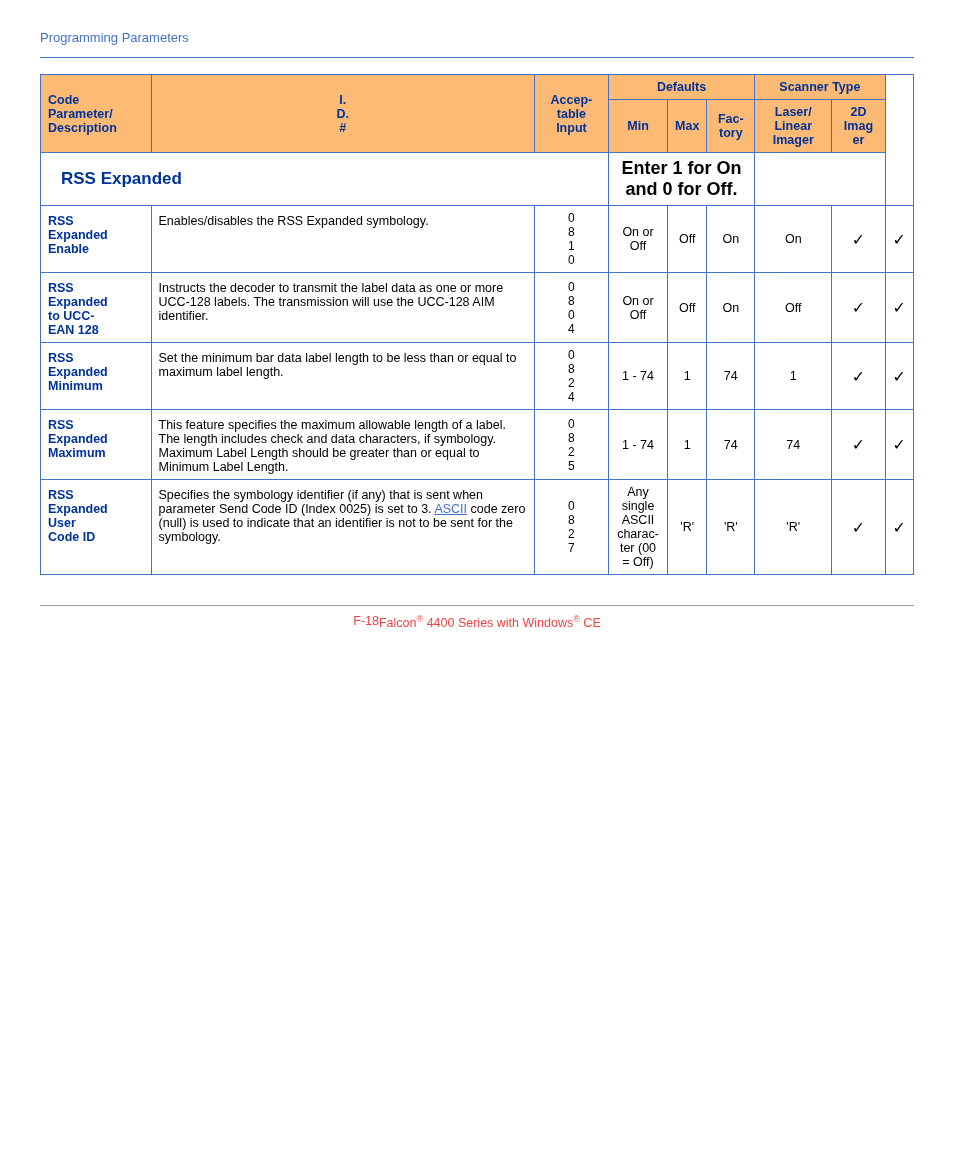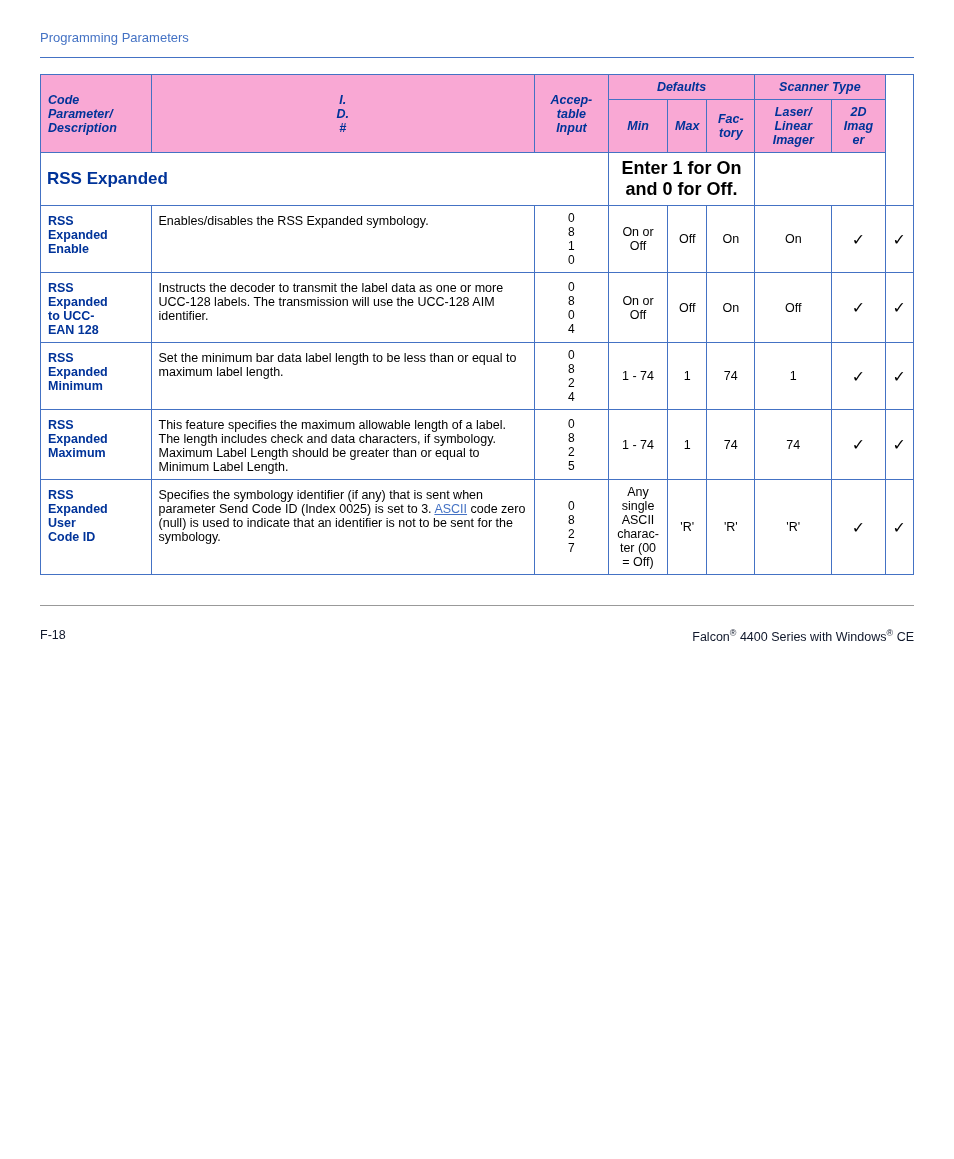--- a/index.html
+++ b/index.html
@@ -31,24 +31,23 @@
     }
     th, td {
       border: 1px solid #4472C4;
       padding: 5px 7px;
       text-align: center;
       vertical-align: middle;
       color: #000;
       font-size: 12.5px;
     }
     .header-bg {
-      background-color: #f9a8d4;
+      background-color: #fdba74;
       color: #003399;
       font-weight: bold;
-      font-style: italic;
     }
     .col-param {
       text-align: left;
     }
     .row-label {
       color: #003399;
       font-weight: bold;
       text-align: left;
       vertical-align: top;
       padding-top: 8px;
@@ -58,43 +57,43 @@
       text-align: left;
       vertical-align: top;
       padding-top: 8px;
       font-size: 12.5px;
     }
     .rss-expanded-title {
       text-align: left;
       font-size: 17px;
       font-weight: bold;
       color: #003399;
-      padding: 8px 6px;
+      padding: 8px 20px;
     }
     .check-mark {
       font-size: 16px;
       color: #000;
     }
     .id-cell {
       font-size: 12px;
       white-space: pre-line;
     }
     .link-text {
       color: #4472C4;
       text-decoration: underline;
     }
 
     .page-footer {
       display: flex;
-      justify-content: space-between;
+      justify-content: center;
       margin-top: 30px;
       font-size: 12.5px;
-      color: #0f172a;
+      color: #ef4444;
       border-top: 1px solid #999;
-      padding-top: 22px;
+      padding-top: 8px;
     }
     sup {
       font-size: 9px;
     }
   </style>
 </head>
 <body>
 
 <div class="page-header">Programming Parameters</div>
 <hr class="header-rule">

